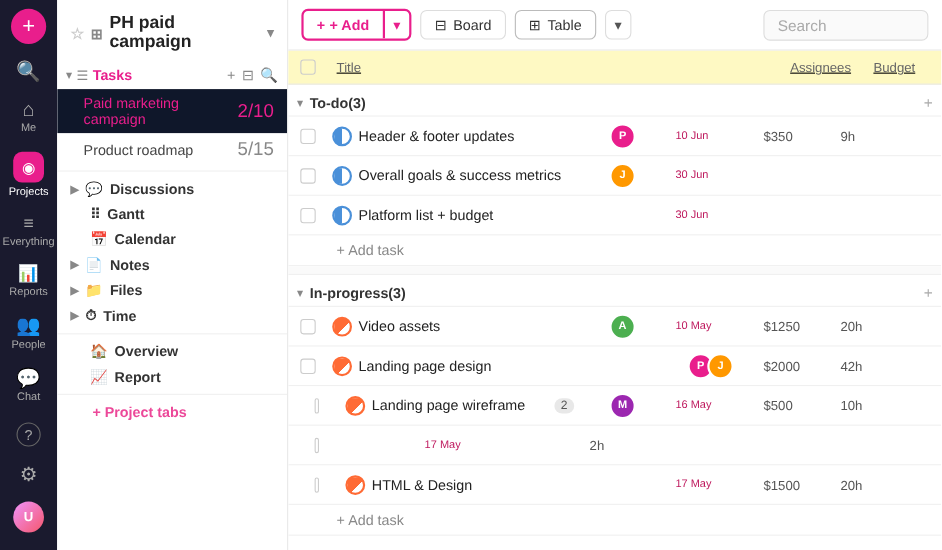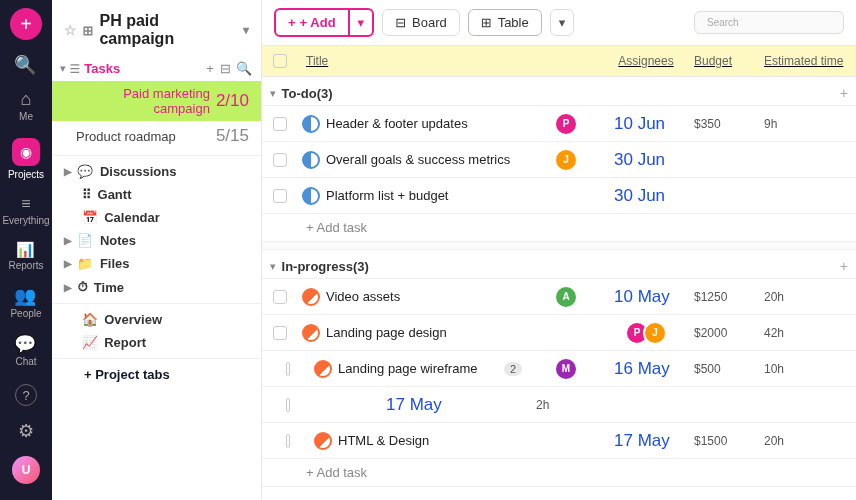--- a/index.html
+++ b/index.html
@@ -93,21 +93,21 @@
     .sidebar-item {
       display: flex;
       align-items: center;
       padding: 5px 12px 5px 24px;
       font-size: 13px;
       color: #444;
       cursor: pointer;
       gap: 6px;
       position: relative;
     }
-    .sidebar-item.active { color: #e91e8c; background: #bef264; text-align: right; }
+    .sidebar-item.active { color: #e91e8c; background: #0f172a; }
     .sidebar-item .item-badge {
       margin-left: auto;
       font-size: 17px;
       color: #888;
     }
     .sidebar-item .item-badge.pink { color: #e91e8c; }
     .sidebar-tasks-header {
       display: flex;
       align-items: center;
       padding: 5px 8px;
@@ -173,21 +173,21 @@
       border-radius: 6px;
       cursor: pointer;
       color: #555;
     }
     .toolbar-spacer { flex: 1; }
     .search-box {
       border: 1px solid #ddd;
       border-radius: 6px;
       padding: 5px 12px;
       color: #aaa;
-      font-size: 10px;
+      font-size: 14px;
       width: 150px;
       background: #fafafa;
       margin-left: 32px;
     }
 
     
     #table-area {
       flex: 1;
       overflow-y: auto;
     }
@@ -286,21 +286,21 @@
       width: 24px; height: 24px;
       border-radius: 50%;
       border: 2px solid #fff;
       margin-left: -6px;
       font-size: 10px;
       display: flex; align-items: center; justify-content: center;
       font-weight: bold;
       color: #fff;
     }
     .avatar-sm:first-child { margin-left: 0; }
-    .task-due { width: 80px; padding: 4px 8px; flex-shrink: 0; font-size: 17px; color: #1d4ed8; }
+    .task-due { width: 80px; padding: 4px 8px; flex-shrink: 0; font-size: 10px; color: #be185d; }
     .task-budget { width: 70px; padding: 4px 8px; flex-shrink: 0; font-size: 12px; color: #555; }
     .task-est { width: 100px; padding: 4px 8px; flex-shrink: 0; font-size: 12px; color: #555; }
 
     .add-task-row {
       display: flex;
       align-items: center;
       padding: 6px 8px 6px 44px;
       color: #888;
       font-size: 13px;
       cursor: pointer;
@@ -439,21 +439,21 @@
     <span>Overview</span>
   </div>
   <div class="sidebar-section">
     <span style="width:12px;"></span>
     <span style="font-size:13px;">📈</span>
     <span>Report</span>
   </div>
 
   <div class="divider"></div>
 
-  <div class="sidebar-section" style="color:#0f172a;padding-left:32px;">
+  <div class="sidebar-section" style="color:#ec4899;padding-left:32px;">
     <span>+ Project tabs</span>
   </div>
 </aside>
 
 <main id="main">
 
   <div id="toolbar">
     <div class="btn-add">
       <div class="btn-add-main">
         <span>+</span>
@@ -488,23 +488,20 @@
       </div>
       <div class="th-title">
         <span>Title</span>
       </div>
       <div class="th-assignees">
         <span>Assignees</span>
       </div>
       <div class="th-budget">
         <span>Budget</span>
       </div>
-      <div class="th-est">
-        <span>Estimated time</span>
-      </div>
     </div>
 
     <div class="group-header">
       <span class="group-chevron">▾</span>
       <span class="group-title">To-do(3)</span>
       <span class="group-add">+</span>
     </div>
 
     <div class="task-row">
       <div class="task-checkbox">

